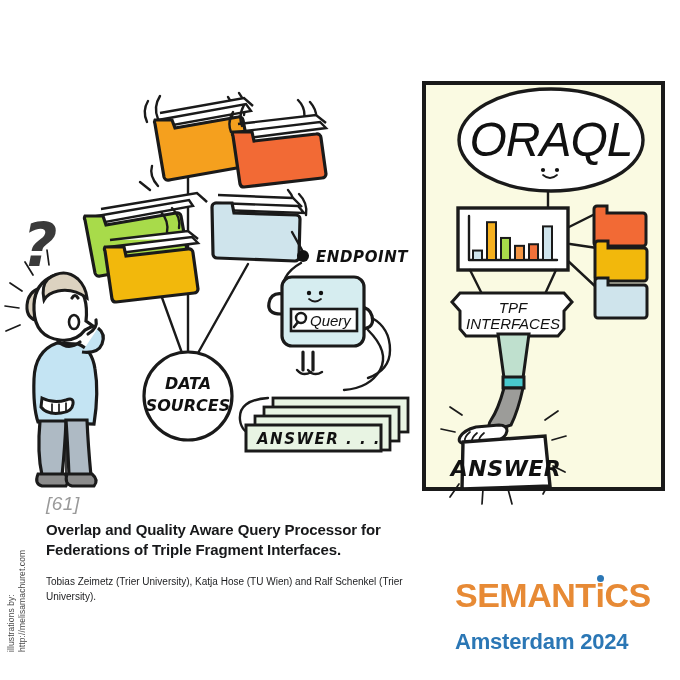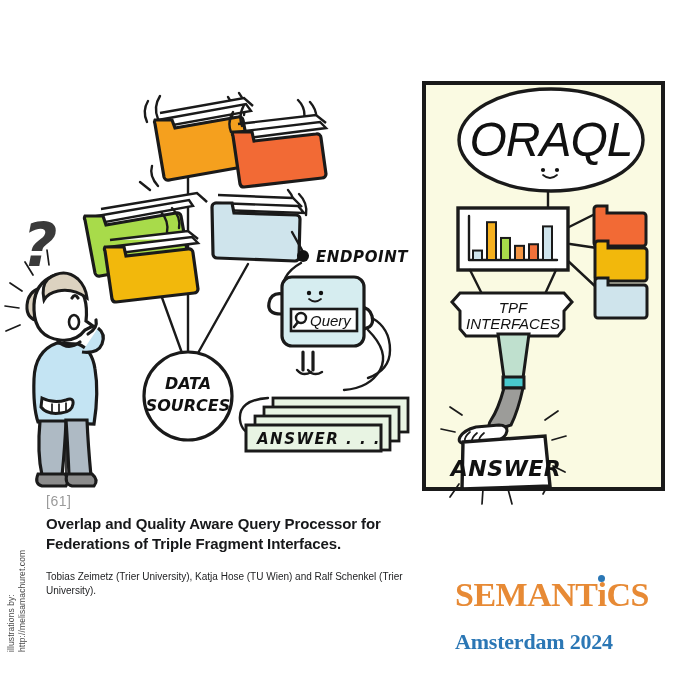--- a/index.html
+++ b/index.html
@@ -15,22 +15,22 @@
 
   
   .stage{position:absolute;left:0;top:0;width:560px;height:520px;font-style:italic;}
   .stage svg{position:absolute;left:0;top:0;}
 
   
   .textblock{
     position:absolute;left:46px;top:494px;width:370px;
   }
   .refnum{
-    font-size:14px;color:#9a9a9a;letter-spacing:.5px;
-    line-height:1.1;margin:0 0 5px 0;font-weight:400;
+    font-size:19px;color:#9a9a9a;letter-spacing:.5px;
+    line-height:1.1;margin:0 0 5px 0;font-weight:400;font-style:italic;
   }
   .paper-title{
     font-size:15px;font-weight:700;color:#17181a;
     line-height:1.32;margin:0;letter-spacing:-0.1px;
   }
   .authors{
     font-size:10px;color:#1c1d1f;line-height:1.45;
     margin:16px 0 14px 0;letter-spacing:0px;
   }
 
@@ -38,21 +38,21 @@
   .credit{
     position:absolute;left:6px;top:502px;width:150px;height:20px;
     transform:rotate(-90deg);transform-origin:left top;
     translate:0 150px;
     font-size:8.5px;color:#4a4a4a;line-height:1.25;
     white-space:nowrap;letter-spacing:.1px;
   }
   .credit span{display:block;}
 
   
-  .logo{position:absolute;left:455px;top:578px;width:195px;font-family:Liberation Serif, serif;}
+  .logo{position:absolute;left:455px;top:578px;width:195px;}
   .logo-main{
     font-size:34px;font-weight:700;letter-spacing:-0.5px;
     line-height:1;white-space:nowrap;
   }
   .logo-main .o{color:#E78A35;}
   .logo-main .dotwrap{position:relative;display:inline-block;}
   .logo-main .dotwrap .dot{
     position:absolute;left:50%;top:-3px;width:7px;height:7px;
     margin-left:-3.5px;border-radius:50%;background:#2B77B5;
   }

